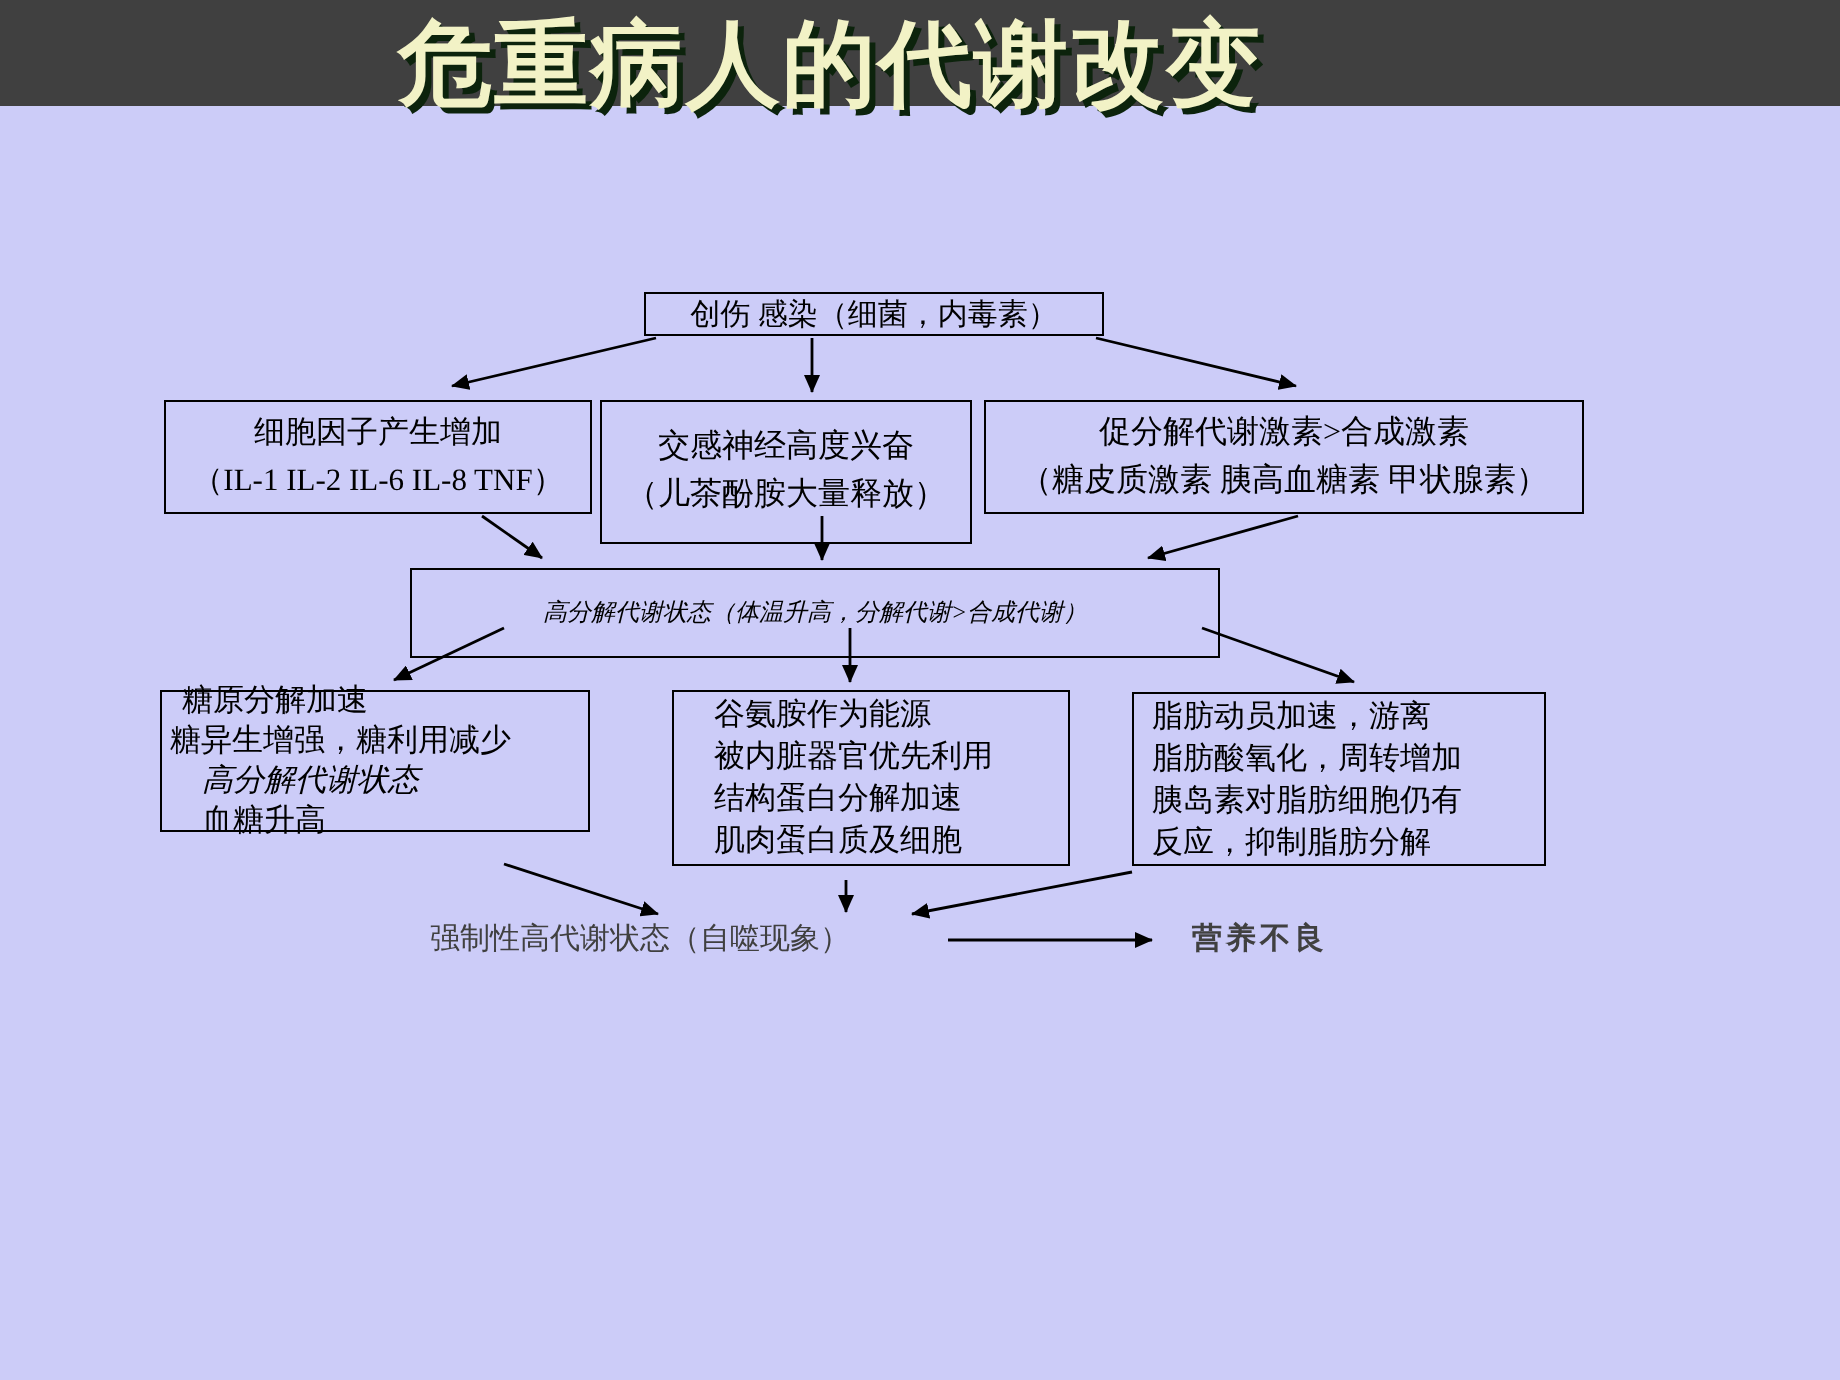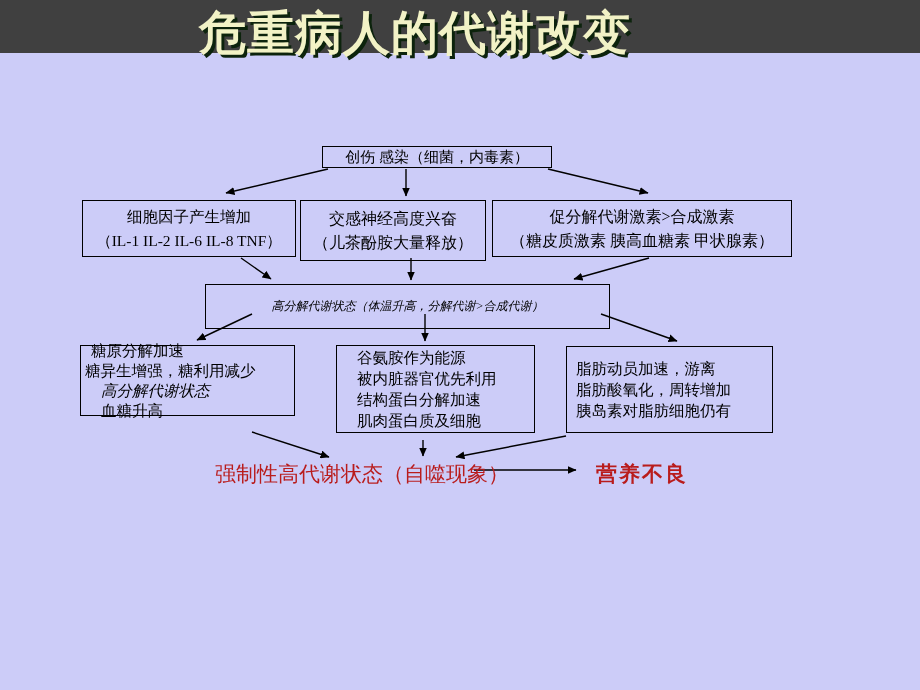--- a/index.html
+++ b/index.html
@@ -22,31 +22,31 @@
   .arrows{position:absolute;left:0;top:0;width:920px;height:690px;pointer-events:none;}
   .node{
     position:absolute;box-sizing:border-box;
     border:1px solid #000;color:#000;background:transparent;
     white-space:nowrap;
   }
   .node.centered{display:flex;flex-direction:column;justify-content:center;text-align:center;}
   .node.lefted{display:flex;flex-direction:column;justify-content:center;text-align:left;}
   .n-trauma{left:322px;top:146px;width:230px;height:22px;font-size:15px;}
   .n-cytokines{left:82px;top:200px;width:214px;height:57px;font-size:15.5px;line-height:24px;}
-  .n-sympathetic{left:300px;top:200px;width:186px;height:61px;font-size:16px;line-height:24px;}
+  .n-sympathetic{left:300px;top:200px;width:186px;height:72px;font-size:16px;line-height:24px;}
   .n-hormones{left:492px;top:200px;width:300px;height:57px;font-size:16px;line-height:24px;}
   .n-hyper{left:205px;top:284px;width:405px;height:45px;font-size:12px;font-style:italic;}
   .n-glucose{left:80px;top:345px;width:215px;height:71px;font-size:15.5px;line-height:20px;padding-left:4px;}
   .n-glutamine{left:336px;top:345px;width:199px;height:88px;font-size:15.5px;line-height:21px;padding-left:20px;}
   .n-fat{left:566px;top:346px;width:207px;height:87px;font-size:15.5px;line-height:21px;padding-left:9px;}
   .ind-sm{padding-left:6px;}
   .ind-lg{padding-left:16px;}
   .it{font-style:italic;}
   .floating-label{
-    position:absolute;color:#b91c1c;font-size:21px;white-space:nowrap;text-align:center;
+    position:absolute;color:#404040;font-size:15px;white-space:nowrap;text-align:center;
   }
   .l-forced{left:215px;top:460px;}
   .l-malnutrition{left:596px;top:460px;letter-spacing:2px;font-weight:bold;}
 </style>
 </head>
 <body>
 
 <div class="slide">
 
   <div class="title-bar">
@@ -108,18 +108,19 @@
     <div>谷氨胺作为能源</div>
     <div>被内脏器官优先利用</div>
     <div>结构蛋白分解加速</div>
     <div>肌肉蛋白质及细胞</div>
   </div>
 
   <div class="node lefted n-fat">
     <div>脂肪动员加速，游离</div>
     <div>脂肪酸氧化，周转增加</div>
     <div>胰岛素对脂肪细胞仍有</div>
+    <div>反应，抑制脂肪分解</div>
   </div>
 
   <div class="floating-label l-forced">强制性高代谢状态（自噬现象）</div>
   <div class="floating-label l-malnutrition">营养不良</div>
 
 </div>
 
 </body></html>

